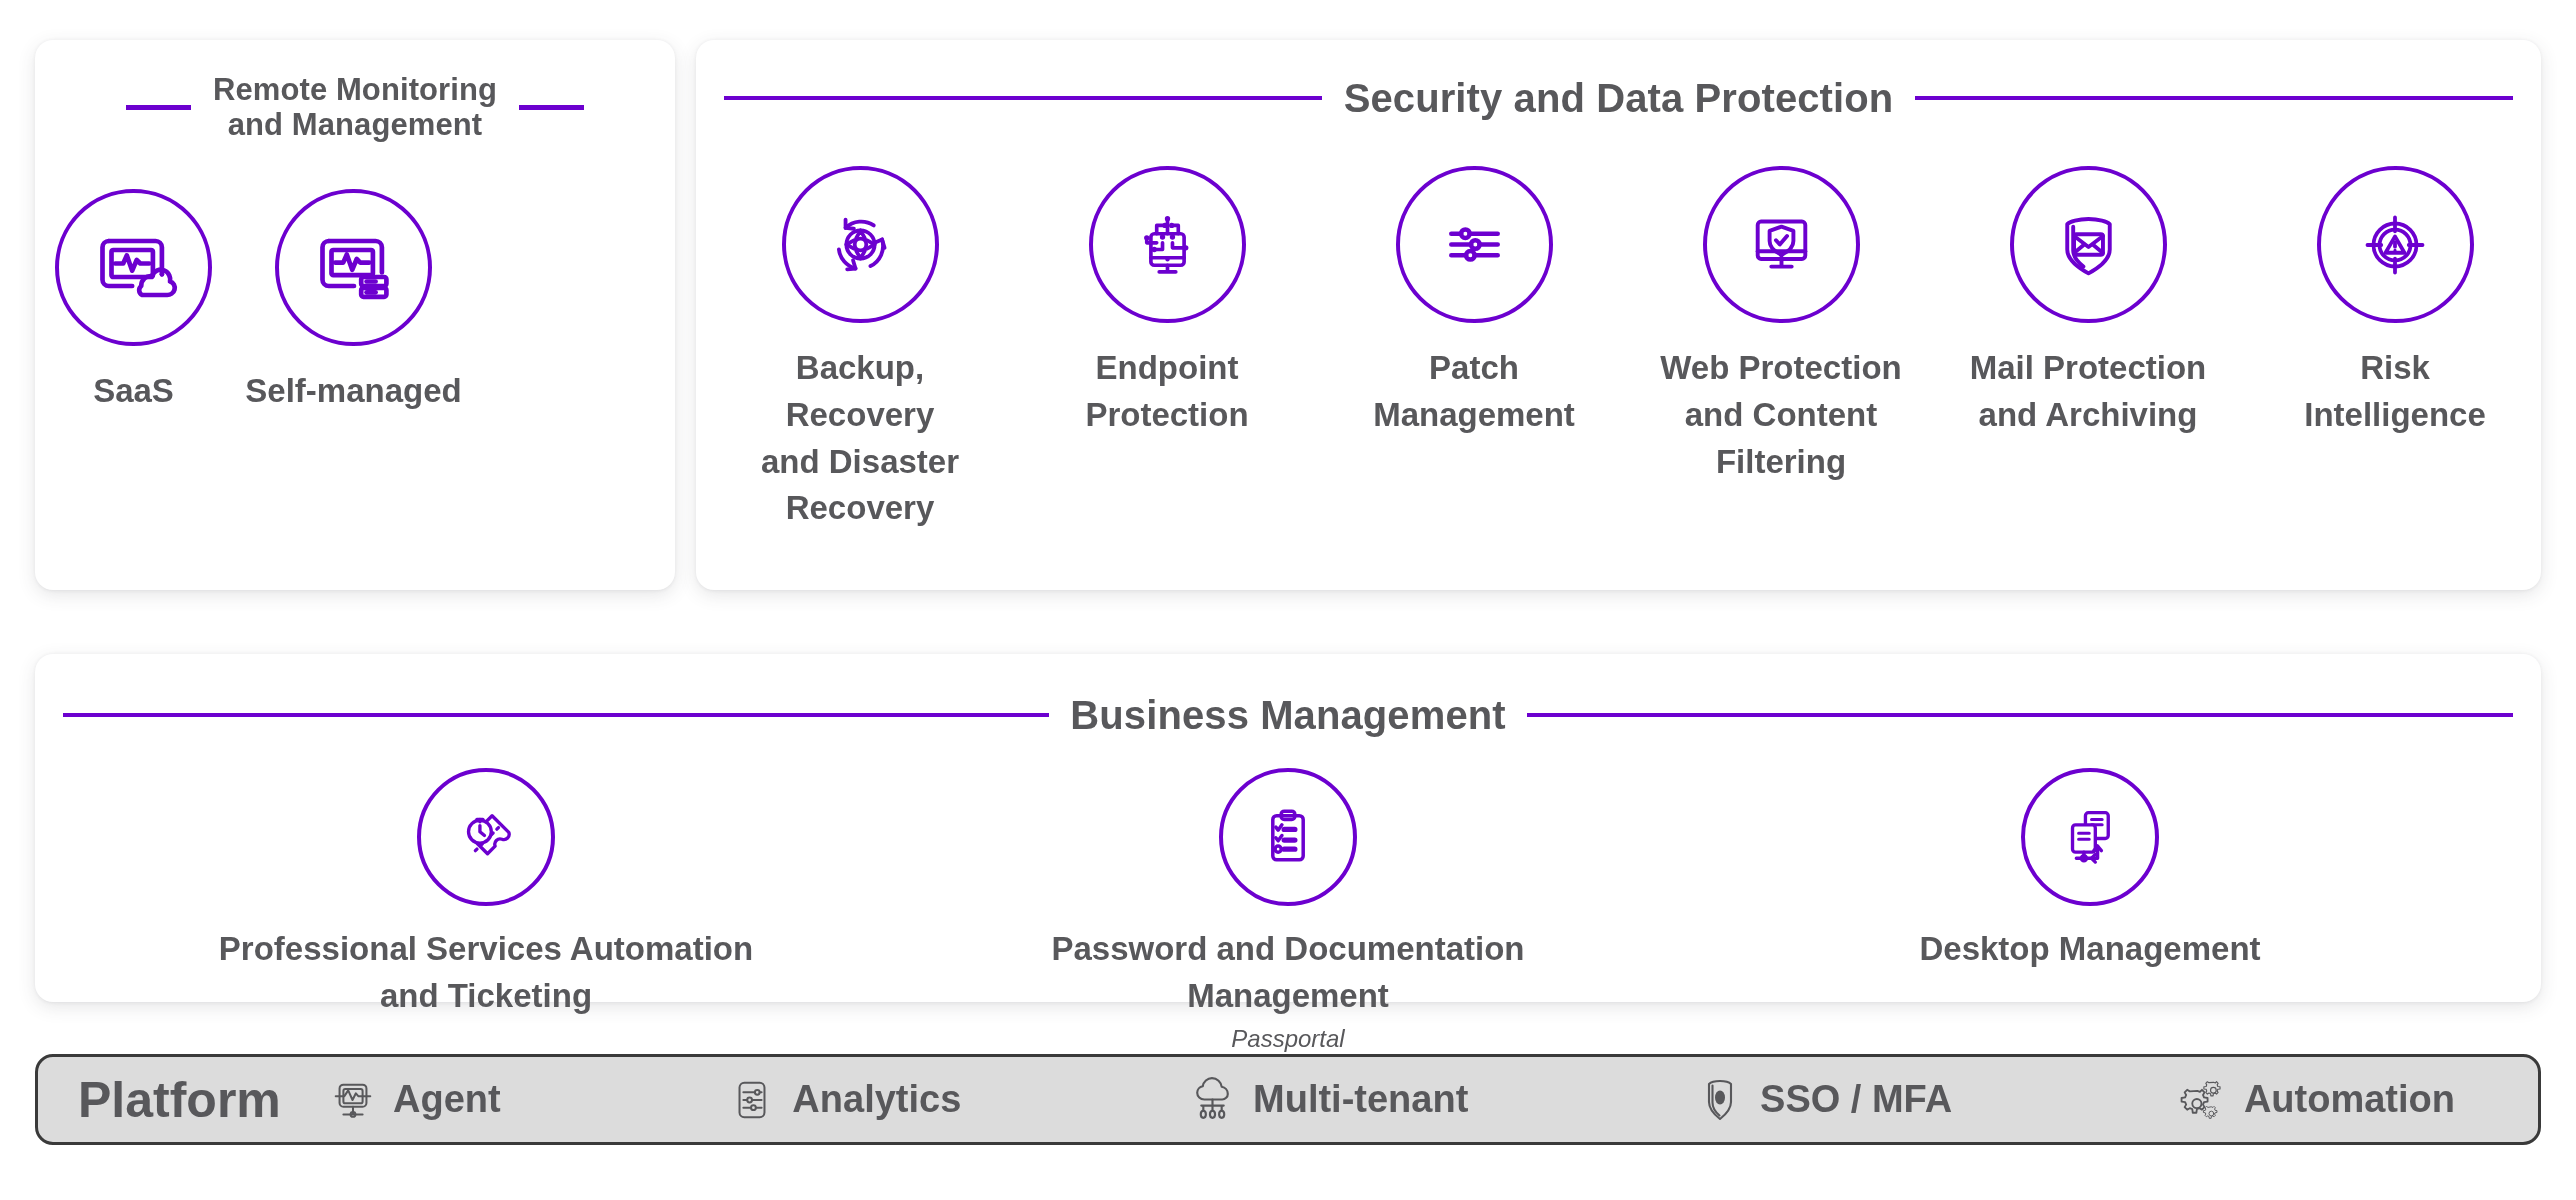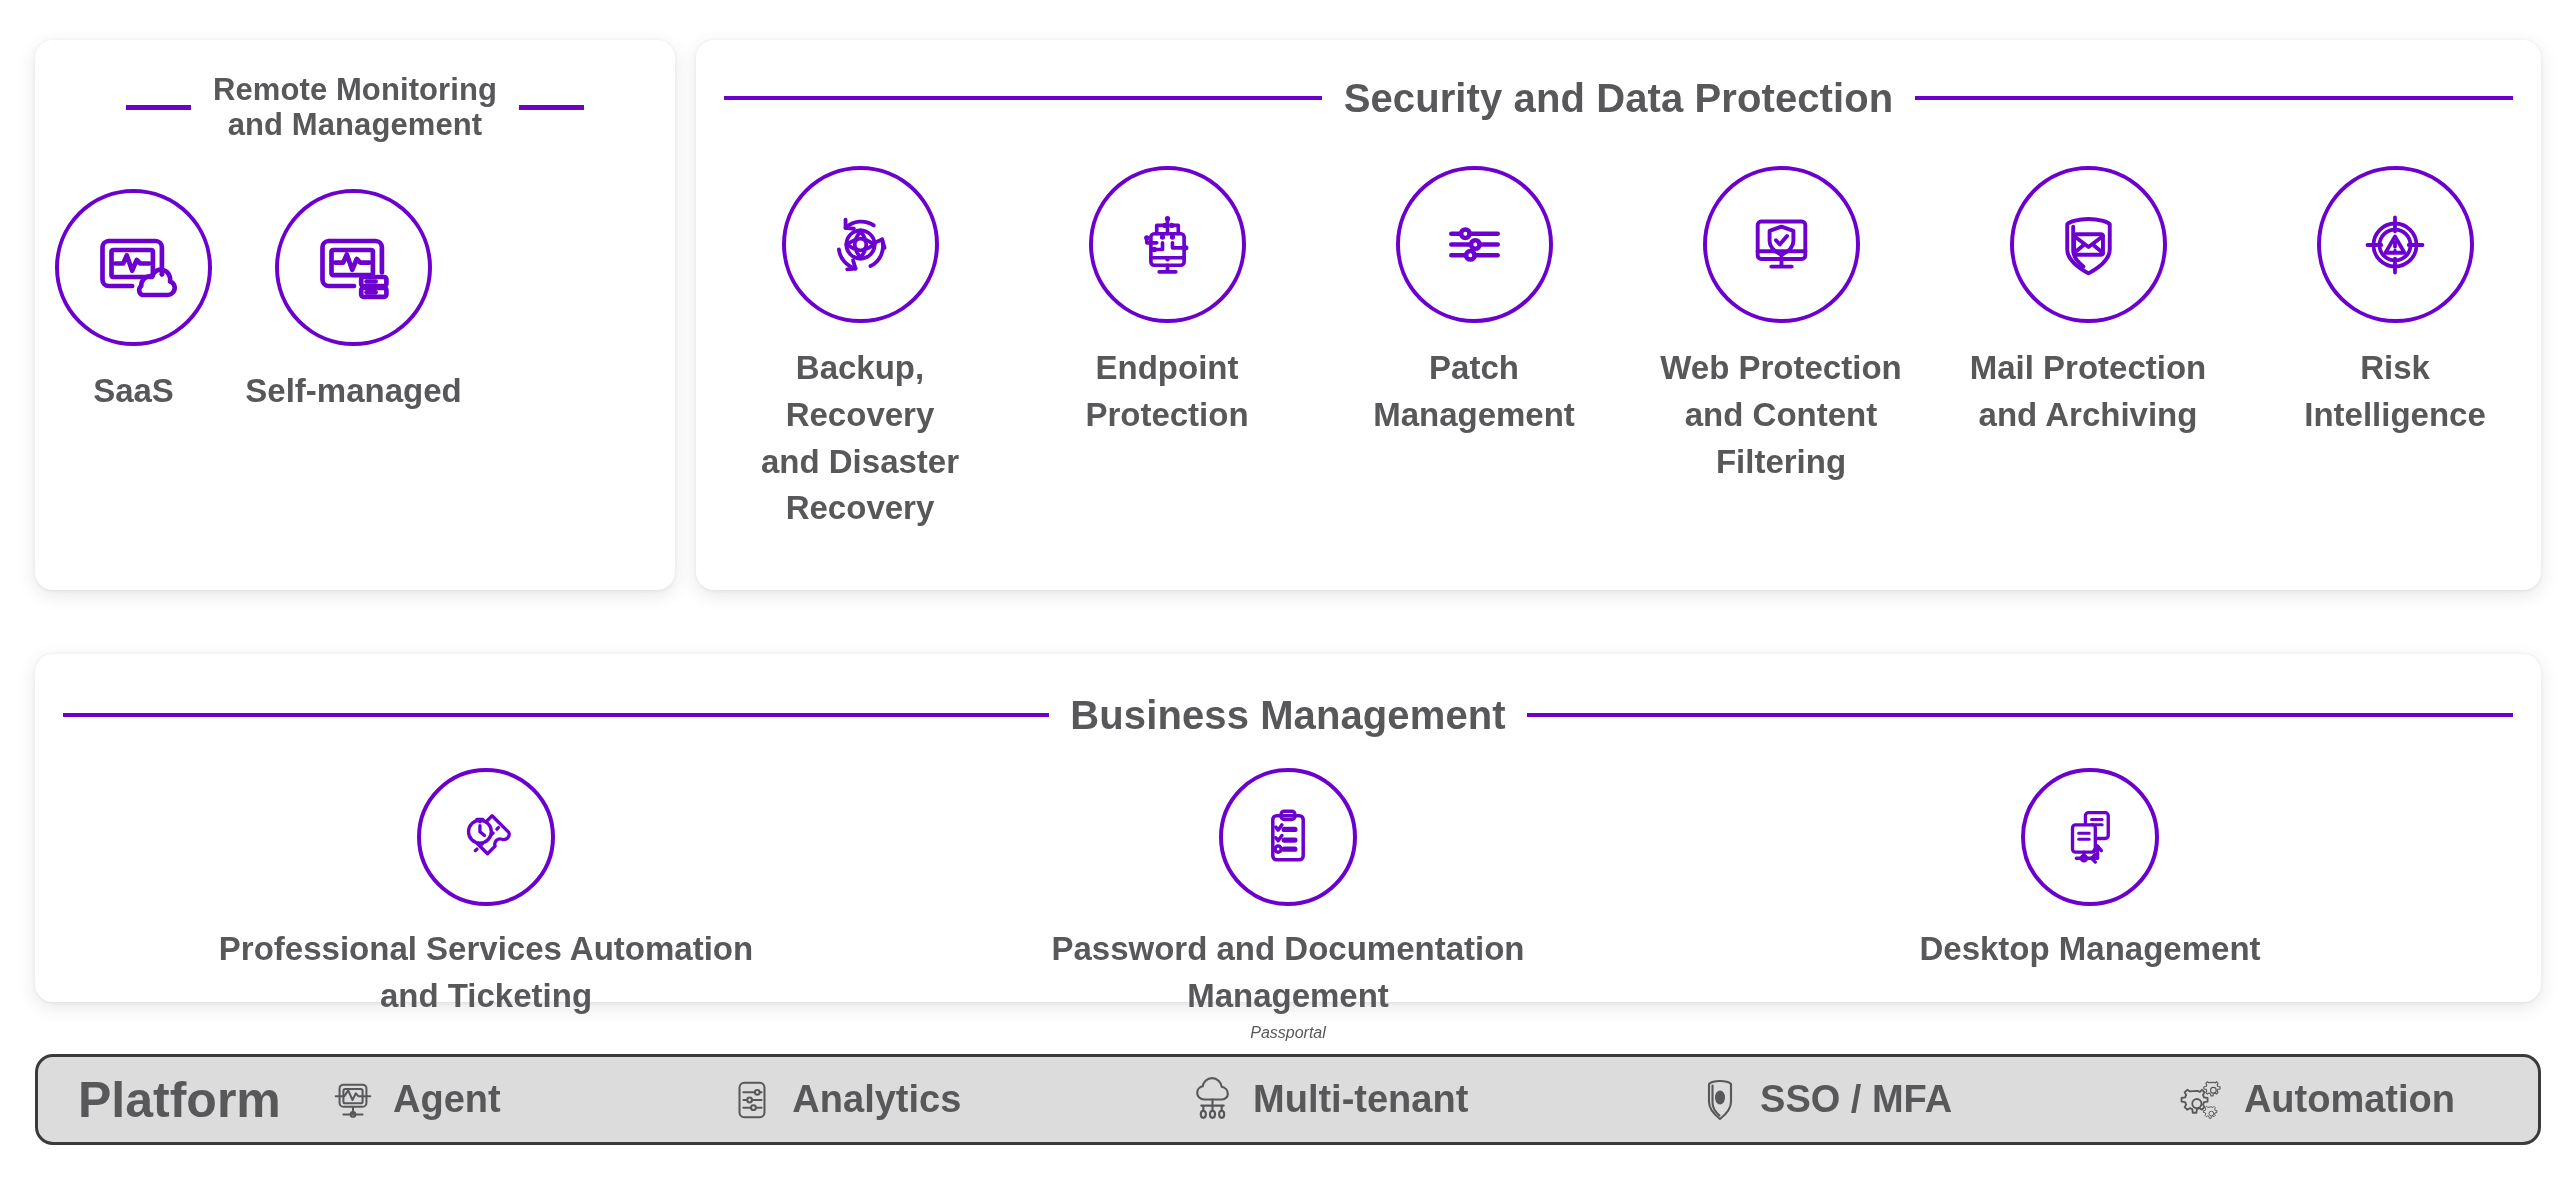--- a/index.html
+++ b/index.html
@@ -109,21 +109,21 @@
     font-size: 33px;
     line-height: 1.42;
     text-align: center;
     white-space: pre-line;
   }
   .tile-sub {
     margin-top: 3.3px;
     color: #58585b;
     font-style: italic;
     font-weight: normal;
-    font-size: 16px;
+    font-size: 24px;
     line-height: 1.3;
     text-align: center;
   }
 
   
   #rmm-row {
     margin-top: 46px;
     padding-left: 20px;
     gap: 63px;
   }

